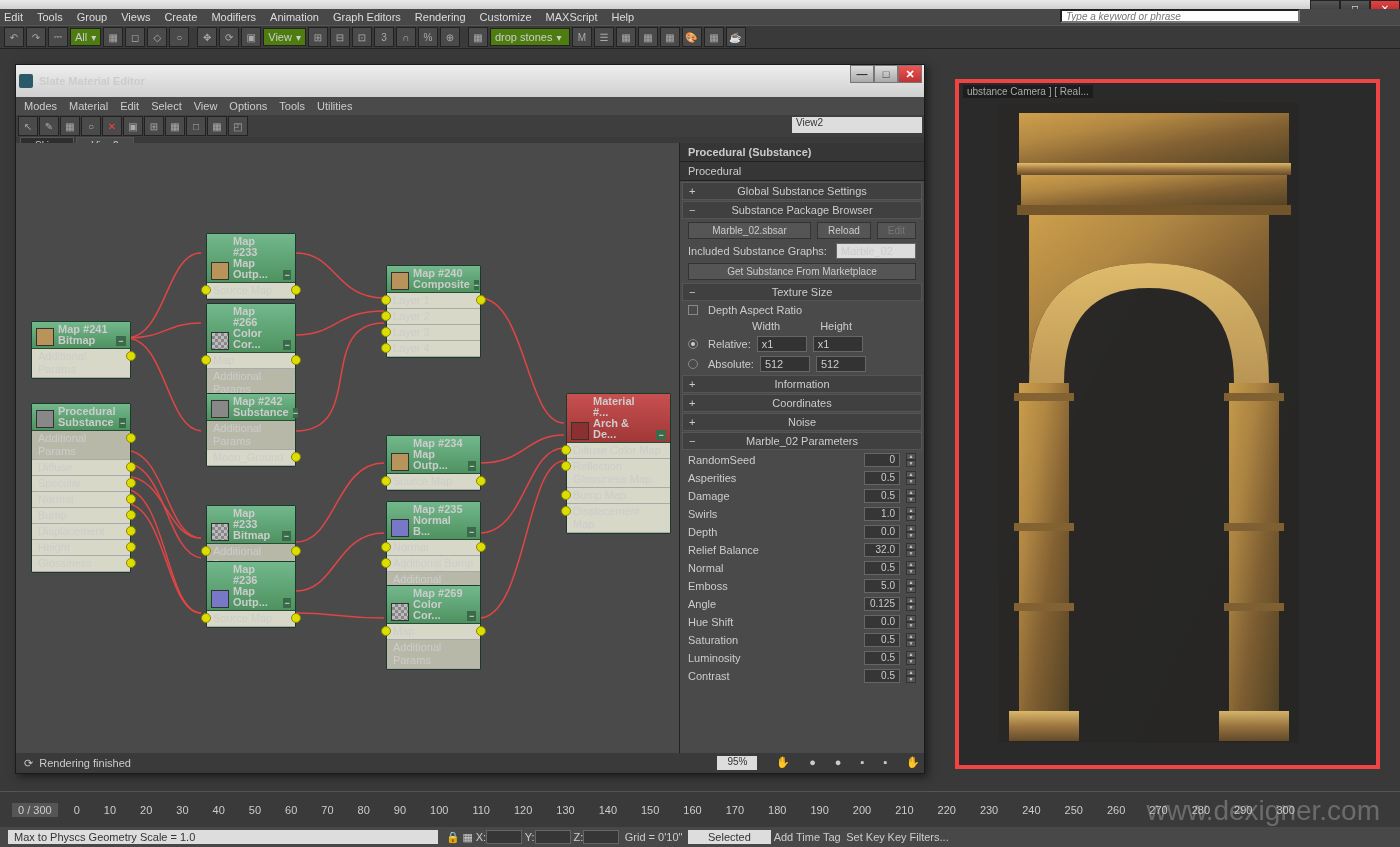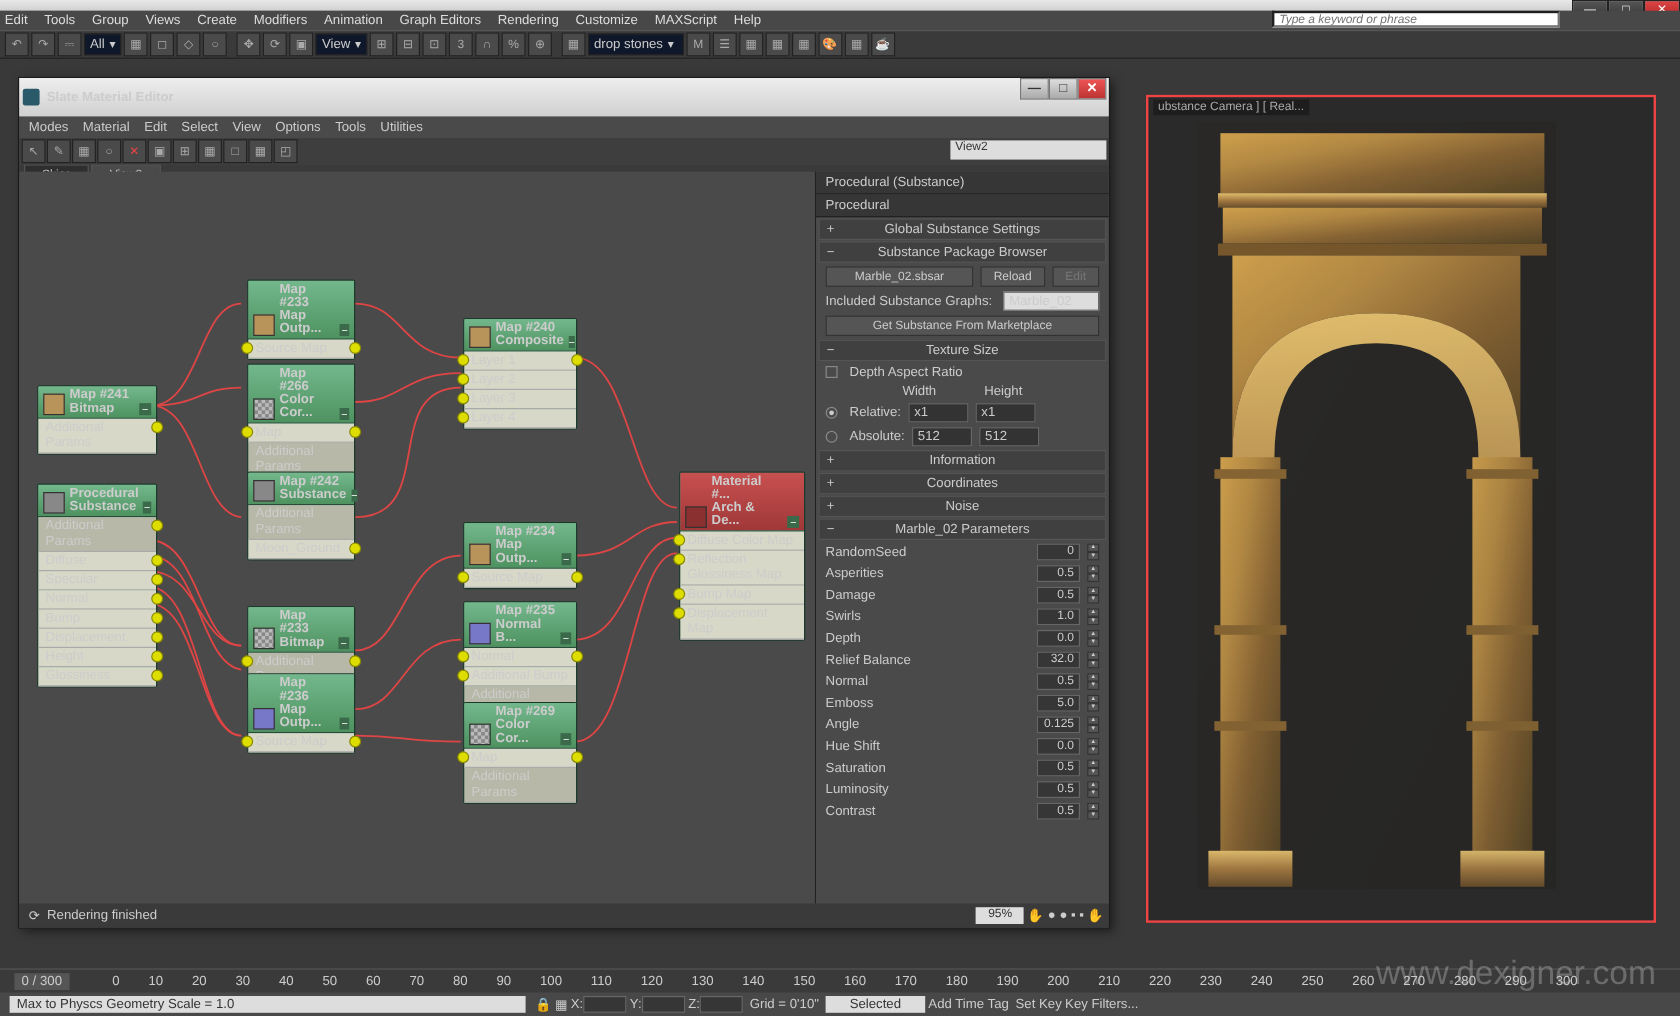--- a/index.html
+++ b/index.html
@@ -4,21 +4,21 @@
 <style>
 *{margin:0;padding:0;box-sizing:border-box;font-family:Tahoma,Arial,sans-serif;font-size:11px;color:#ccc;user-select:none}
 body{background:#393939;width:1400px;height:847px;overflow:hidden;position:relative}
 .titlebar{height:9px;background:linear-gradient(#e8e8e8,#d0d0d0)}
 .menubar{height:16px;background:#484848;display:flex;align-items:center;padding:0 4px;gap:14px;position:relative}
 .menubar span{font-size:11px;color:#ddd}
 .searchbox{position:absolute;right:100px;top:0;width:240px;height:14px;background:#fff;color:#888;font-style:italic;padding:0 4px;font-size:10px}
 .toolbar{height:24px;background:#3a3a3a;border-top:1px solid #555;border-bottom:1px solid #222;display:flex;align-items:center;padding:0 4px;gap:2px}
 .tbtn{width:20px;height:20px;background:#4a4a4a;border:1px solid #222;display:inline-flex;align-items:center;justify-content:center;font-size:10px;color:#aaa}
 .tsep{width:4px}
-.tdrop{height:18px;background:#0f172a;border:1px solid #222;padding:0 4px;font-size:10px;display:flex;align-items:center;gap:4px}
+.tdrop{height:18px;background:#4d7c0f;border:1px solid #222;padding:0 4px;font-size:10px;display:flex;align-items:center;gap:4px}
 
 .winctl{position:absolute;top:0;right:0;display:flex}
 .winbtn{width:30px;height:18px;background:linear-gradient(#555,#333);border:1px solid #222;color:#fff;text-align:center;font-size:10px;line-height:16px}
 .winbtn.close{background:linear-gradient(#d44,#a22)}
 
 .mainarea{position:absolute;top:49px;left:0;right:0;bottom:40px}
 
 .slate{position:absolute;left:15px;top:15px;width:910px;height:710px;background:#4a4a4a;border:1px solid #1a1a1a;box-shadow:3px 3px 8px rgba(0,0,0,.5)}
 .slate-title{height:32px;background:linear-gradient(#eee,#d0d0d0);display:flex;align-items:center;padding:0 3px;color:#333;font-weight:bold;position:relative}
 .slate-title .icon{width:14px;height:14px;background:#2a5a6a;margin-right:6px;border-radius:2px}
@@ -28,21 +28,21 @@
 .slate-menu{height:18px;background:#4a4a4a;display:flex;align-items:center;gap:12px;padding:0 8px}
 .slate-tools{height:22px;background:#3e3e3e;display:flex;align-items:center;padding:0 2px;gap:1px;position:relative}
 .slate-tools .right{position:absolute;right:2px;top:2px;width:130px;height:16px;background:#ddd;color:#333;padding:0 4px;font-size:10px}
 .slate-tabs{height:18px;background:#3a3a3a;display:flex;padding:0 4px;gap:2px}
 .slate-tab{padding:2px 14px;background:#2e2e2e;border:1px solid #555;font-size:10px}
 .slate-tab.active{background:#4a4a4a}
 .slate-body{position:absolute;top:78px;bottom:20px;left:0;right:0;display:flex}
 .graph-view{flex:1;background:#4a4a4a;position:relative;overflow:hidden}
 .param-panel{width:245px;background:#4a4a4a;border-left:1px solid #222;overflow-y:auto;overflow-x:hidden}
 .slate-status{position:absolute;bottom:0;left:0;right:0;height:20px;background:#3a3a3a;display:flex;align-items:center;padding:0 8px;font-size:10px}
-.slate-status .right{position:absolute;right:4px;display:flex;gap:3px;align-items:center}
+.slate-status .right{position:absolute;right:4px;display:flex;gap:19px;align-items:flex-start}
 .pctbox{width:40px;height:14px;background:#ddd;color:#333;text-align:center;font-size:10px}
 
 .node{position:absolute;background:linear-gradient(#8fcfa8,#5fa878);border:1px solid #1a3a2a;border-radius:2px;min-width:90px}
 .node.red .nhead{background:linear-gradient(#b04545,#883232)}
 .nhead{background:linear-gradient(#73b88c,#4e9260);padding:2px 4px;display:flex;align-items:flex-end;gap:4px;border-bottom:1px solid #2a4a3a}
 .nicon{width:18px;height:18px;background:#b8945a;border:1px solid #333;flex-shrink:0}
 .nicon.grey{background:#888}
 .nicon.blue{background:#7878c8}
 .nicon.red{background:#8a3030}
 .nicon.checker{background:repeating-conic-gradient(#888 0 25%,#bbb 0 50%) 0 0/6px 6px}
@@ -50,39 +50,39 @@
 .nmin{margin-left:auto;width:10px;height:10px;background:#3a6a4a;color:#fff;text-align:center;line-height:10px;font-size:9px}
 .nrow{padding:1px 6px;background:#d8d8c8;color:#333;font-size:10px;border-bottom:1px solid #aaa;position:relative;line-height:12px}
 .nrow.dark{background:#b8b8a8}
 .port{width:10px;height:10px;background:#dd0;border:1px solid #880;border-radius:50%;position:absolute;top:2px}
 .port.l{left:-6px}
 .port.r{right:-6px}
 svg.wires{position:absolute;top:0;left:0;width:100%;height:100%;pointer-events:none;z-index:5}
 svg.wires path{stroke:#e04545;stroke-width:1.5;fill:none}
 .node{z-index:10}
 
-.phdr{background:#363636;padding:3px 8px;border-bottom:1px solid #222;font-size:11px;font-weight:normal}
+.phdr{background:#363636;padding:3px 8px;border-bottom:1px solid #222;font-size:11px;font-weight:bold}
 .psec{background:#404040;padding:2px 4px;border:1px solid #555;margin:1px 2px;text-align:center;font-size:11px;position:relative}
 .psec .pm{position:absolute;left:6px;top:2px}
 .prow{display:flex;align-items:center;padding:2px 8px;gap:6px;font-size:10px}
 .prow label{flex:1;text-align:left}
 .pbtn{padding:2px 10px;background:#555;border:1px solid #333;font-size:10px}
 .pdrop{height:16px;background:#333;border:1px solid #666;padding:0 4px;font-size:10px;display:flex;align-items:center}
 .spinner{width:36px;height:14px;background:#363636;border:1px solid #666;padding:0 4px;text-align:right;font-size:10px;line-height:12px}
 .spin-btn{width:10px;height:14px;background:#555;display:flex;flex-direction:column}
 .spin-btn div{flex:1;border:1px solid #333;font-size:5px;text-align:center;line-height:5px}
 .radio{width:10px;height:10px;border:1px solid #888;border-radius:50%;display:inline-block;margin-right:4px}
 .radio.on::after{content:'';display:block;width:4px;height:4px;background:#ccc;border-radius:50%;margin:2px}
 .chk{width:10px;height:10px;border:1px solid #888;display:inline-block;margin-right:4px}
 
-.viewport{position:absolute;right:20px;top:30px;width:425px;height:690px;background:#2a2a2a;border:2px solid #ef4444}
+.viewport{position:absolute;right:20px;top:30px;width:425px;height:690px;background:#2a2a2a;border:4px solid #ef4444}
 .vp-label{position:absolute;top:2px;left:4px;font-size:10px;color:#aaa;background:rgba(0,0,0,.3);padding:1px 4px}
 .arch{position:absolute;top:20px;left:40px;width:300px;height:640px}
 
-.timeline{position:absolute;bottom:20px;left:0;right:0;height:20px;background:#3a3a3a;border-top:1px solid #555;display:flex;align-items:center;padding:0 12px;font-size:9px;color:#888;gap:36px}
+.timeline{position:absolute;bottom:20px;left:0;right:0;height:36px;background:#3a3a3a;border-top:1px solid #555;display:flex;align-items:center;padding:0 12px;font-size:9px;color:#888;gap:16px}
 .statusbar{position:absolute;bottom:0;left:0;right:0;height:20px;background:#484848;display:flex;align-items:center;padding:0 8px;font-size:10px}
 .statusbox{background:#ddd;color:#333;padding:1px 6px;margin-right:8px;width:430px}
 .watermark{position:absolute;right:20px;bottom:20px;font-size:28px;color:rgba(200,200,200,.35);font-family:Arial}
 </style>
 </head>
 <body>
 
 <div class="winctl">
   <div class="winbtn">—</div>
   <div class="winbtn">□</div>

